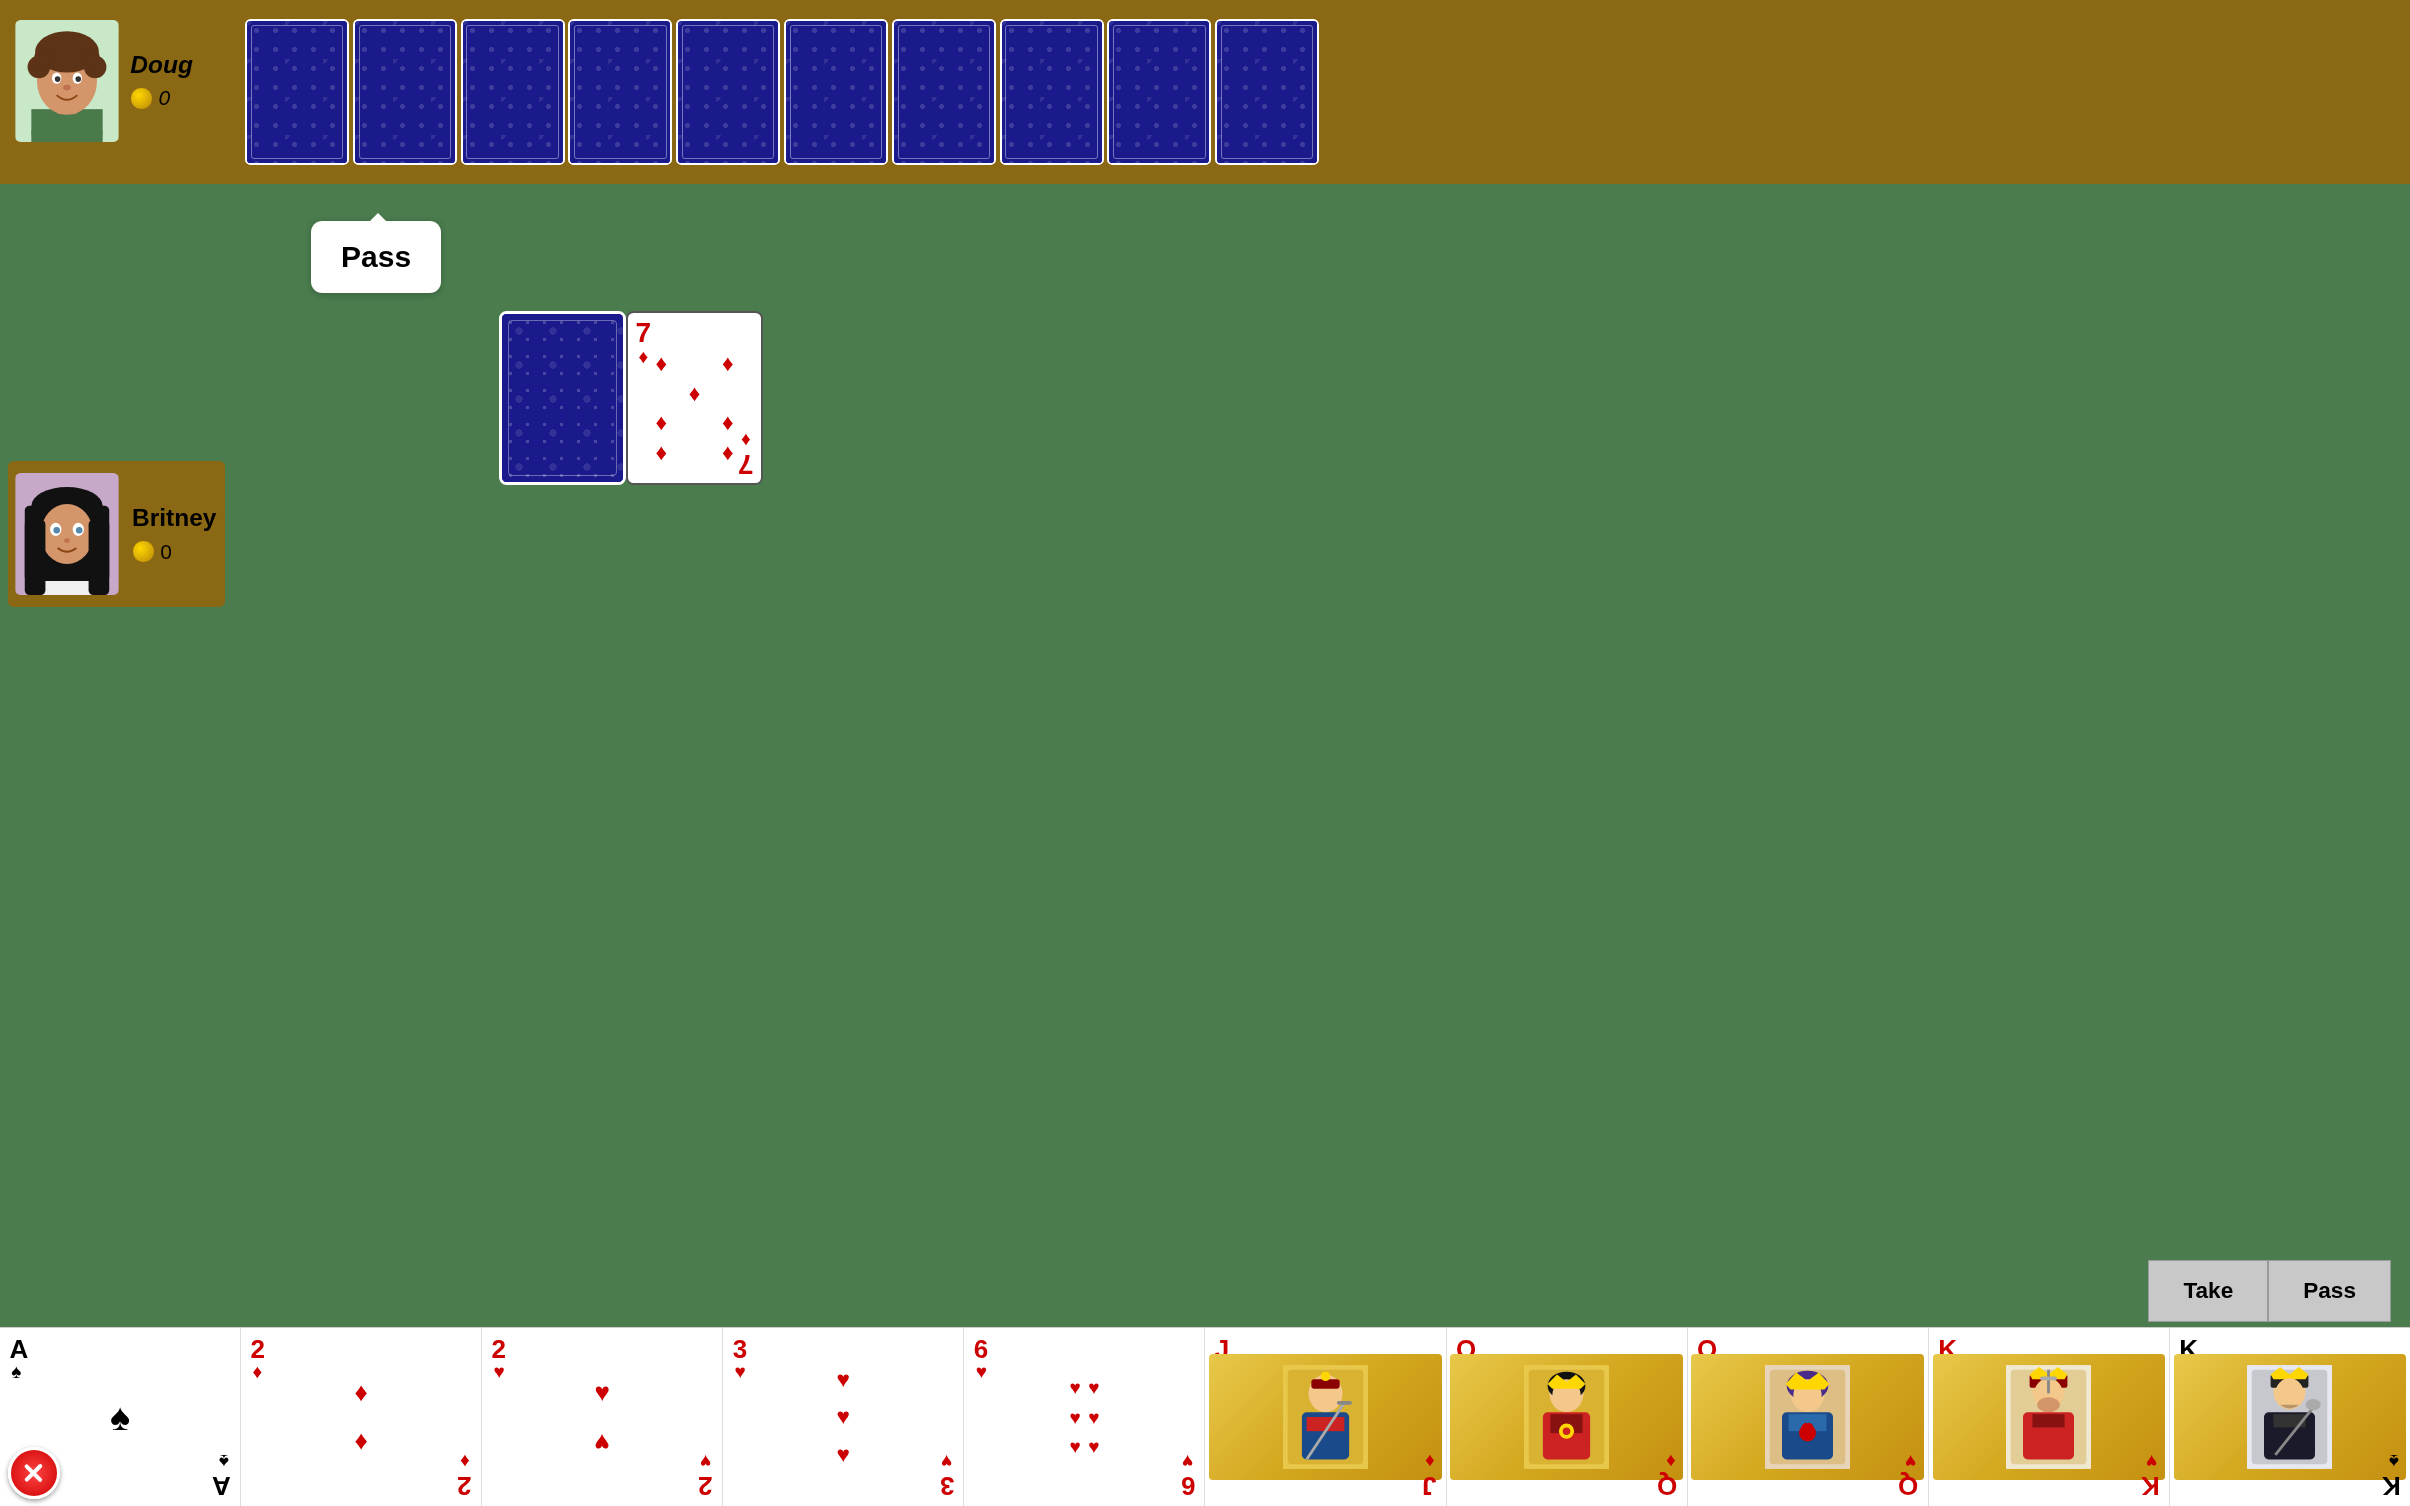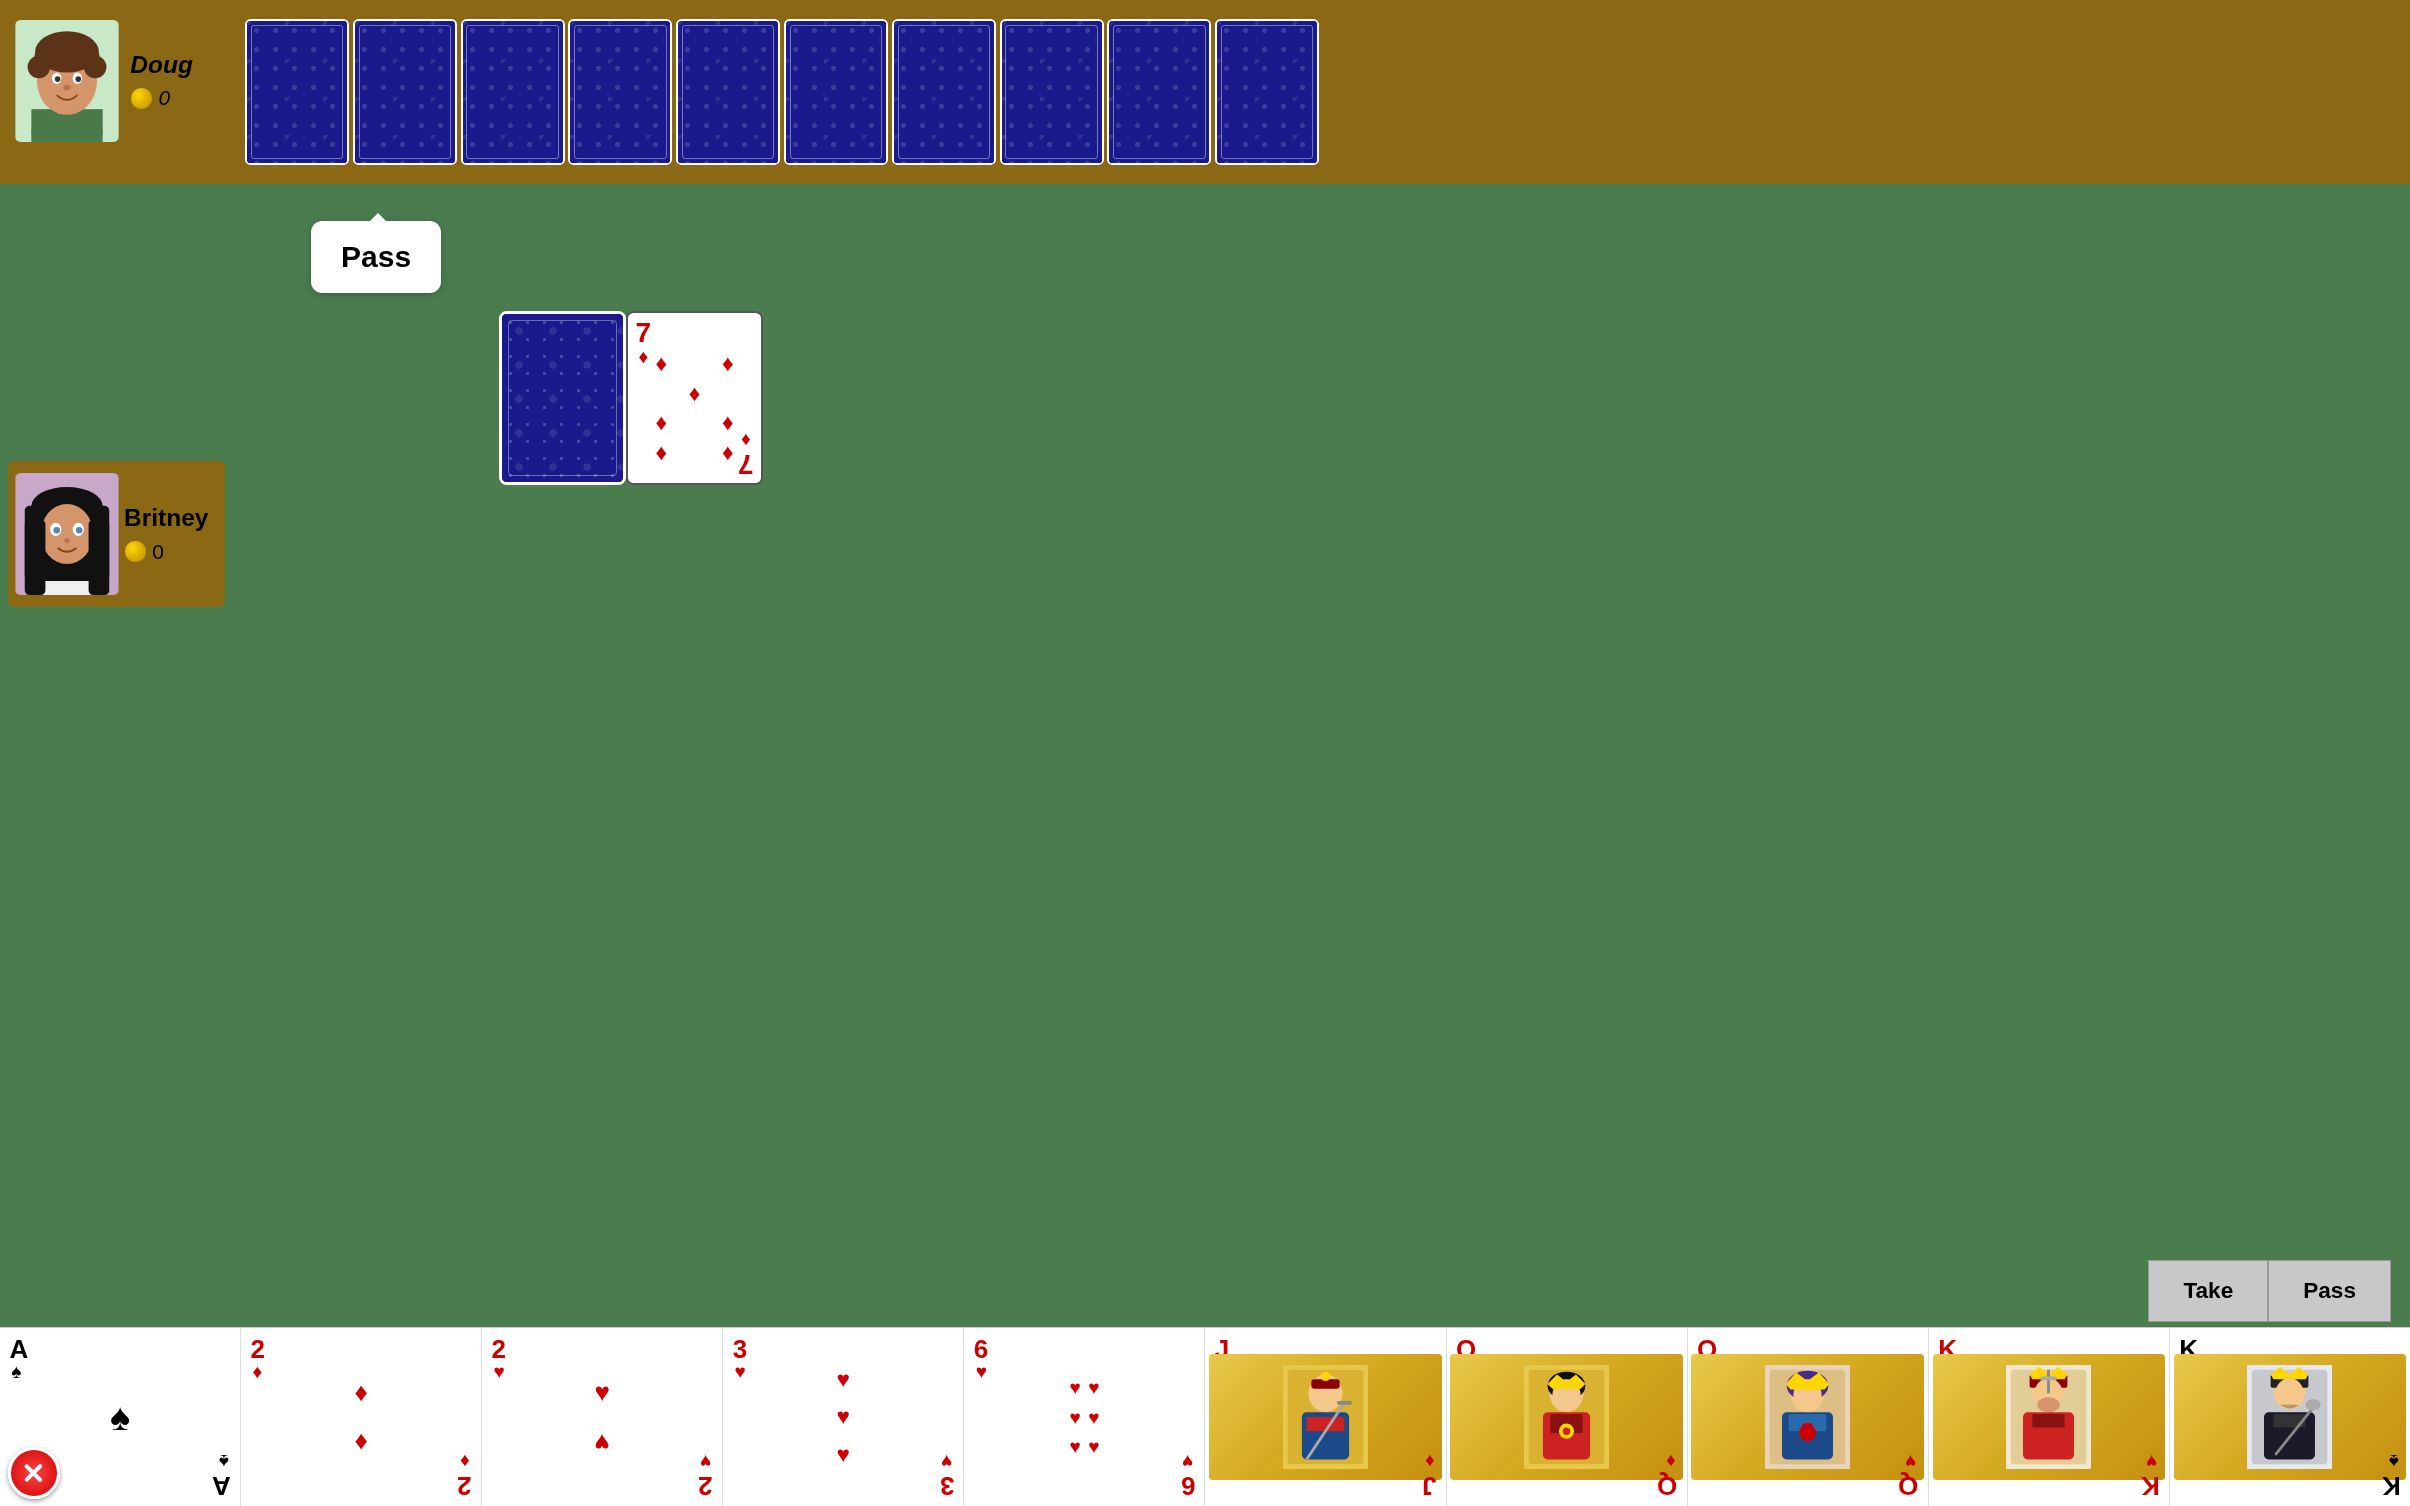--- a/index.html
+++ b/index.html
@@ -89,21 +89,21 @@
     .player-panel-bottom {
       position: absolute;
       top: 461px;
       left: 7.5px;
       width: 217px;
       height: 146px;
       background: #8B6914;
       border-radius: 5.6px;
       display: flex;
       align-items: center;
-      gap: 5px;
+      gap: 13px;
       padding: 7.5px;
       z-index: 10;
     }
 
     
     .speech-bubble {
       position: absolute;
       top: 221px;
       left: 311px;
       background: white;

